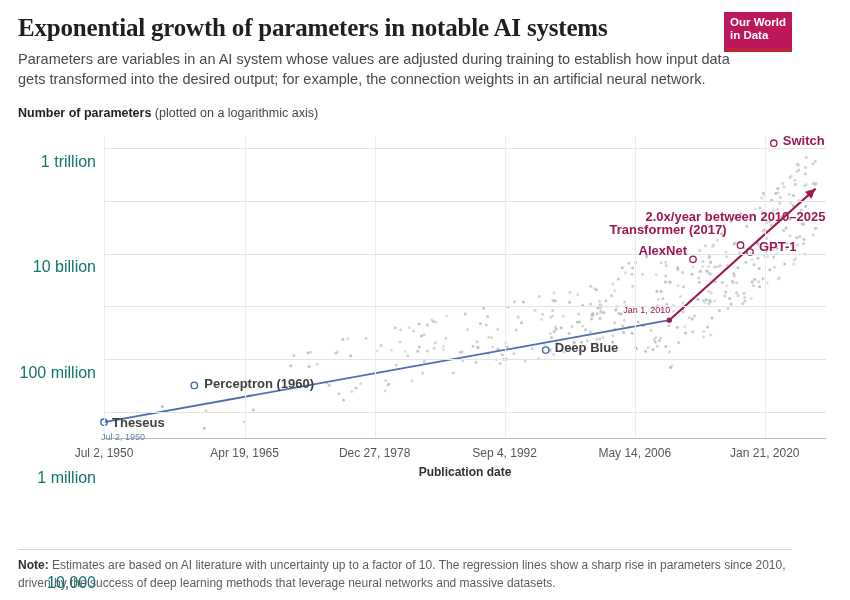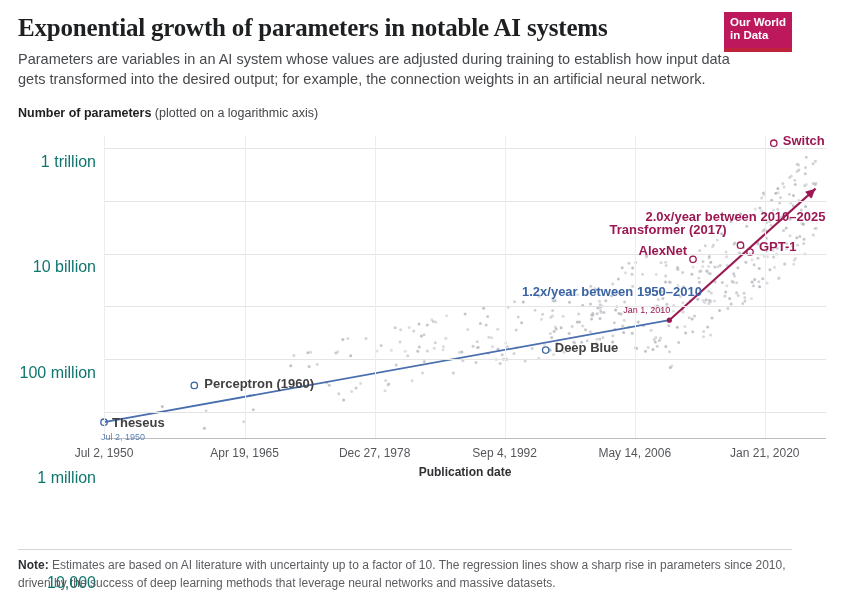--- a/index.html
+++ b/index.html
@@ -677,21 +677,20 @@
         <div class="xtick" style="left: 530.765px;">May 14, 2006</div>
         <div class="vgrid" style="left: 660.82px;"></div>
         <div class="xtick" style="left: 660.82px;">Jan 21, 2020</div>
         <div class="pt-label blue" style="top: 286.158px; left: 8px;">Theseus</div>
         <div class="pt-label blue" style="top: 247.374px; left: 100.25px;">Perceptron (1960)</div>
         <div class="pt-label blue" style="top: 211.05px; left: 450.75px;">Deep Blue</div>
         <div class="pt-label red" style="top: 114.27px; right: 139px;">AlexNet</div>
         <div class="pt-label red" style="top: 93.1667px; right: 99.5px;">Transformer (2017)</div>
         <div class="pt-label red" style="top: 110.013px; left: 655px;">GPT-1</div>
         <div class="pt-label red" style="top: 4.18354px; left: 678.75px;">Switch</div>
-        <div class="ann blue" style="left: 418px; top: 148.434px;">1.2x/year between 1950–2010</div>
         <div class="ann red" style="left: 541.5px; top: 44.6264px; margin-top: 28px;">2.0x/year between 2010–2025</div>
         <div class="small-date red" style="left: 519.25px; top: 169px;">Jan 1, 2010</div>
         <div class="small-date blue" style="left: -3.05px; top: 296.158px;">Jul 2, 1950</div>
       </div>
   </div>
 
   <div class="footer">
     <div class="footer-rule"></div>
     <div class="footer-note">
       <b>Note:</b><span> Estimates are based on AI literature with uncertainty up to a factor of 10. The regression lines show a sharp rise in parameters since 2010, driven by the success of deep learning methods that leverage neural networks and massive datasets.</span>

